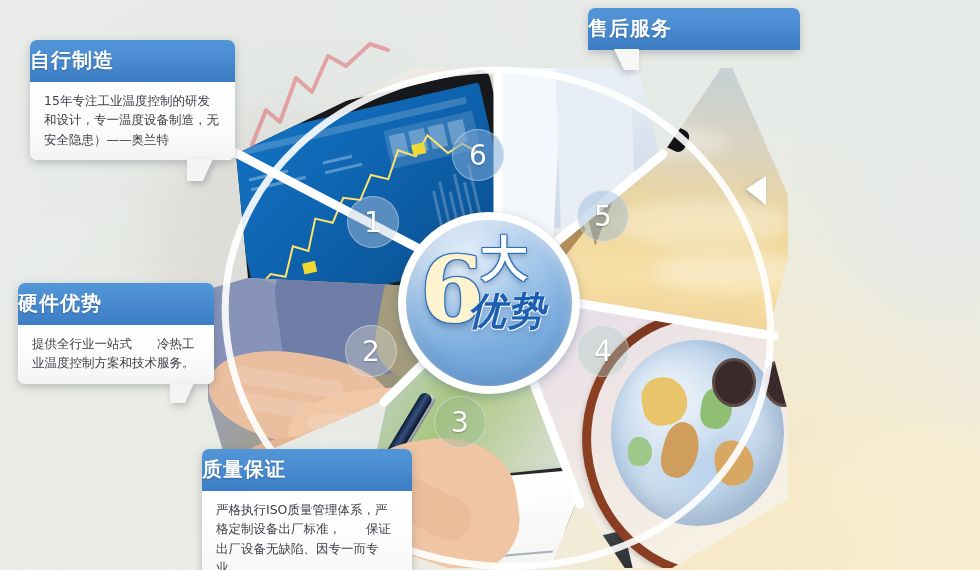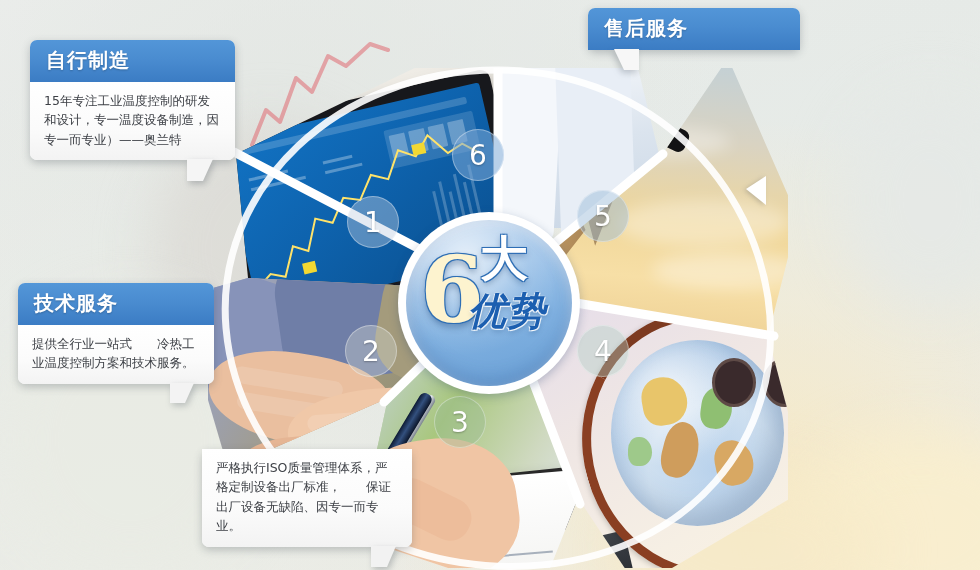--- a/index.html
+++ b/index.html
@@ -182,21 +182,21 @@
   .yous{position:absolute;left:62px;top:66px;font-size:38px;line-height:50px;
     font-family:Liberation Serif, serif;font-weight:700;
     font-style:italic;color:#1c5fb0;letter-spacing:1px;
     text-shadow:0 0 2px rgba(255,255,255,.85),1px 1px 0 rgba(255,255,255,.8),-1px 1px 0 rgba(255,255,255,.7),0 3px 5px rgba(20,60,110,.25);}
 
   
   .card{position:absolute;background:#fcfcfc;border-radius:7px;
     box-shadow:0 3px 9px rgba(70,80,90,.30);overflow:visible;}
   .card .head{border-radius:7px 7px 0 0;
     background:linear-gradient(180deg,#5396d8 0%,#4a8cd0 45%,#3b7cc4 100%);
-    color:#fff;font-size:20px;font-weight:700;padding:7px 16px 8px;
+    color:#fff;font-size:20px;font-weight:700;padding:7px 0 8px;
     letter-spacing:1px;text-shadow:0 1px 2px rgba(0,0,0,.22);}
   .card .body{padding:9px 14px 11px;color:#3d4046;font-size:12.5px;line-height:1.55;
     background:linear-gradient(180deg,#ffffff 0%,#fbfbfb 60%,#f3f3f3 100%);
     border-radius:0 0 7px 7px;}
   .tail{position:absolute;width:0;height:0;}
 
   .card1{left:30px;top:40px;width:205px;}
   .card1 .tail{right:22px;bottom:-21px;
     border-left:16px solid #f5f5f5;border-right:10px solid transparent;
     border-top:22px solid #f5f5f5;filter:drop-shadow(2px 3px 3px rgba(70,80,90,.3));}
@@ -393,38 +393,39 @@
   <div class="core-out"></div>
   <div class="core"></div>
   <div class="core-txt">
     <div class="six">6</div>
     <div class="da">大</div>
     <div class="yous">优势</div>
   </div>
 
   <div class="card card1">
     <div class="head">自行制造</div>
-    <div class="body">15年专注工业温度控制的研发和设计，专一温度设备制造，因专一而专业）——奥兰特</div>
+    <div class="body">15年专注工业温度控制的研发和设计，专一温度设备制造，无安全隐患）——奥兰特</div>
     <div class="tail"></div>
   </div>
 
   <div class="card card2">
     <div class="head">售后服务</div>
     <div class="tail"></div>
   </div>
 
   <div class="card card3">
     <div class="tail"></div>
   </div>
 
 
   <div class="card card5">
+    <div class="head">质量保证</div>
     <div class="body">严格执行ISO质量管理体系，严格定制设备出厂标准，　　保证出厂设备无缺陷、因专一而专业。</div>
     <div class="tail"></div>
   </div>
 
   <div class="card card6">
-    <div class="head">技术服务</div>
+    <div class="head">硬件优势</div>
     <div class="body">提供全行业一站式　　冷热工业温度控制方案和技术服务。</div>
     <div class="tail"></div>
   </div>
 
 </div>
 
 </body></html>

